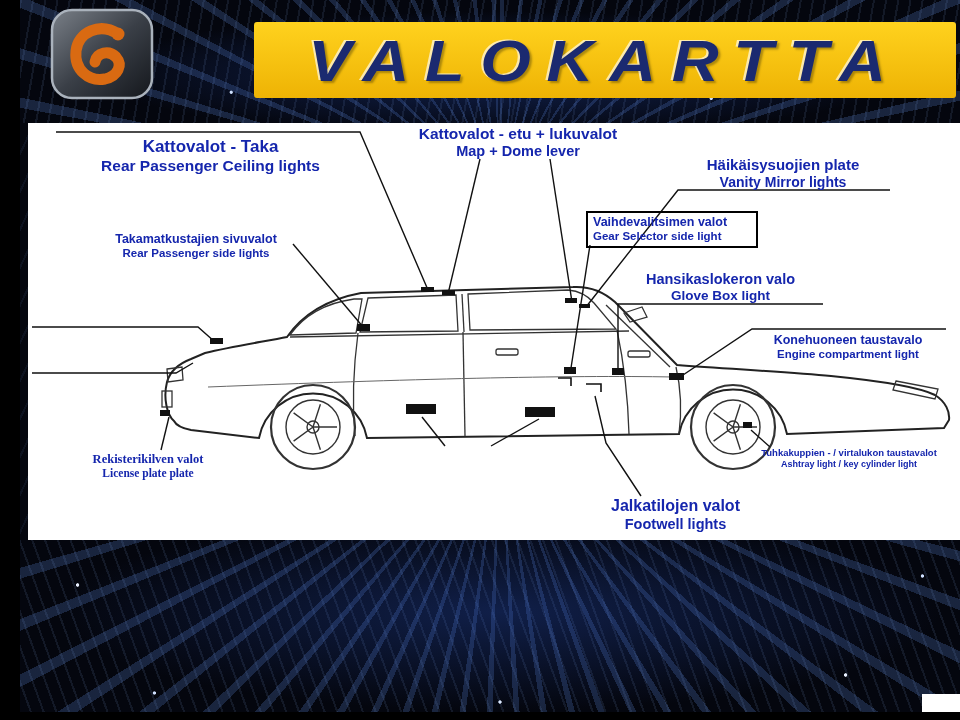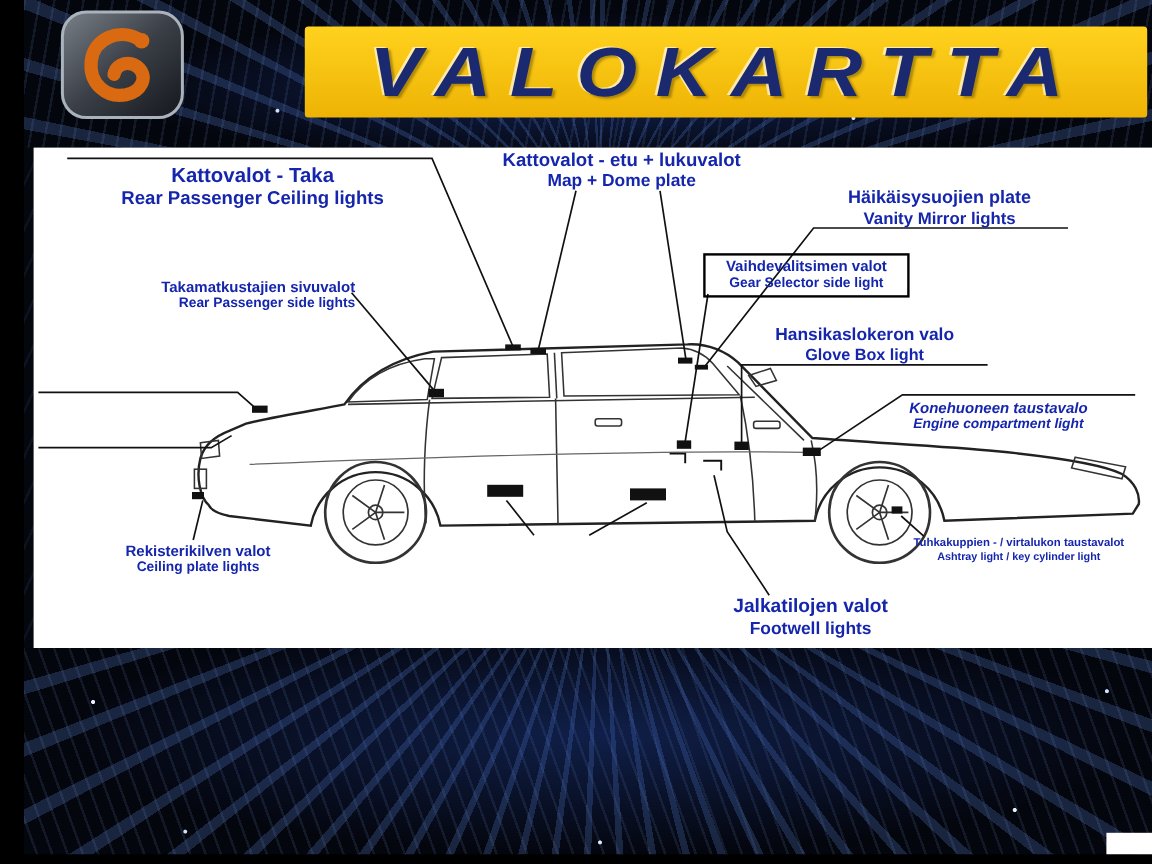--- a/index.html
+++ b/index.html
@@ -45,27 +45,27 @@
 
   
   .panel { position:absolute; left:8px; top:123px; width:944px; height:417px; background:#ffffff; }
   .panel svg.diagram { position:absolute; left:0; top:0; }
 
   .lbl { position:absolute; color:#1526ad; font-weight:bold; text-align:center; line-height:1.18; z-index:2; }
   .lbl span { display:block; white-space:nowrap; }
   .lbl0 { left:30px;  top:14px;  width:305px; } .lbl0 .fi{font-size:17px}   .lbl0 .en{font-size:15.5px}
   .lbl1 { left:360px; top:2px;   width:260px; } .lbl1 .fi{font-size:15.5px} .lbl1 .en{font-size:14.5px}
   .lbl2 { left:645px; top:33px;  width:220px; } .lbl2 .fi{font-size:15px}   .lbl2 .en{font-size:14px}
-  .lbl3 { left:558px; top:88px;  width:172px; border:2px solid #000; padding:2px 5px 3px; text-align:center; }
+  .lbl3 { left:558px; top:88px;  width:172px; border:2px solid #000; padding:2px 5px 3px; text-align:left; }
          .lbl3 .fi{font-size:12.5px} .lbl3 .en{font-size:11.5px}
-  .lbl4 { left:68px;  top:109px; width:200px;text-align:right; } .lbl4 .fi{font-size:12.5px} .lbl4 .en{font-size:11.5px}
+  .lbl4 { left:68px;  top:109px; width:200px; } .lbl4 .fi{font-size:12.5px} .lbl4 .en{font-size:11.5px}
   .lbl5 { left:590px; top:148px; width:205px; } .lbl5 .fi{font-size:14.5px} .lbl5 .en{font-size:13.5px}
   .lbl6 { left:4px;   top:209px; width:168px; } .lbl6 .fi{font-size:16.5px} .lbl6 .en{font-size:15px}
-  .lbl7 { left:704px; top:210px; width:200px;font-style:italic; } .lbl7 .fi{font-size:12.5px} .lbl7 .en{font-size:11.5px}
-  .lbl8 { left:62px;  top:329px; width:150px; } .lbl8 .fi{font-size:12.5px} .lbl8 .en{font-size:11.5px}
+  .lbl7 { left:720px; top:210px; width:200px; } .lbl7 .fi{font-size:12.5px} .lbl7 .en{font-size:11.5px}
+  .lbl8 { left:45px;  top:329px; width:150px;font-family:Liberation Serif, serif; } .lbl8 .fi{font-size:12.5px} .lbl8 .en{font-size:11.5px}
   .lbl9 { left:385px; top:325px; width:110px; } .lbl9 .fi{font-size:19px}   .lbl9 .en{font-size:16.5px}
   .lbl10{ left:722px; top:325px; width:198px; line-height:1.15; }
          .lbl10 .fi{font-size:9.5px} .lbl10 .en{font-size:9px}
   .lbl11{ left:560px; top:374px; width:175px; } .lbl11 .fi{font-size:16px}  .lbl11 .en{font-size:14.5px}
 
   .corner-patch { position:absolute; right:0; bottom:0; width:58px; height:26px; background:#ffffff; }
 </style>
 </head>
 <body>
 
@@ -174,21 +174,21 @@
         <path d="M530,255 h13 v8"></path>
       </g>
     </svg>
 
     <div class="lbl lbl0">
       <span class="fi">Kattovalot - Taka</span>
       <span class="en">Rear Passenger Ceiling lights</span>
     </div>
     <div class="lbl lbl1">
       <span class="fi">Kattovalot - etu + lukuvalot</span>
-      <span class="en">Map + Dome plate</span>
+      <span class="en">Map + Dome lever</span>
     </div>
     <div class="lbl lbl2">
       <span class="fi">Häikäisysuojien plate</span>
       <span class="en">Vanity Mirror lights</span>
     </div>
     <div class="lbl lbl3">
       <span class="fi">Vaihdevalitsimen valot</span>
       <span class="en">Gear Selector side light</span>
     </div>
     <div class="lbl lbl4">
@@ -200,21 +200,21 @@
       <span class="en">Glove Box light</span>
     </div>
     <div class="lbl lbl6">
     </div>
     <div class="lbl lbl7">
       <span class="fi">Konehuoneen taustavalo</span>
       <span class="en">Engine compartment light</span>
     </div>
     <div class="lbl lbl8">
       <span class="fi">Rekisterikilven valot</span>
-      <span class="en">Ceiling plate lights</span>
+      <span class="en">License plate plate</span>
     </div>
     <div class="lbl lbl10">
       <span class="fi">Tuhkakuppien - / virtalukon taustavalot</span>
       <span class="en">Ashtray light / key cylinder light</span>
     </div>
     <div class="lbl lbl11">
       <span class="fi">Jalkatilojen valot</span>
       <span class="en">Footwell lights</span>
     </div>
   </div>

